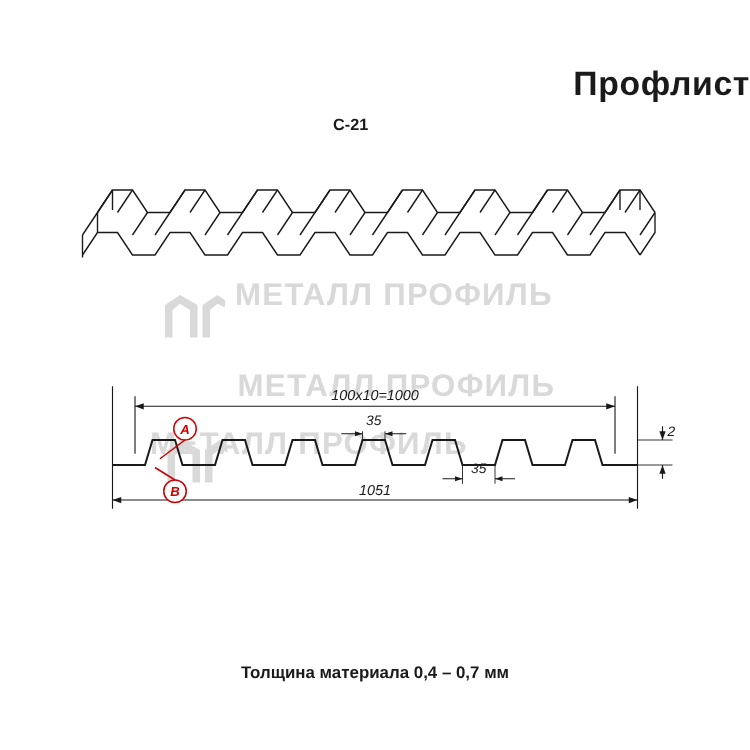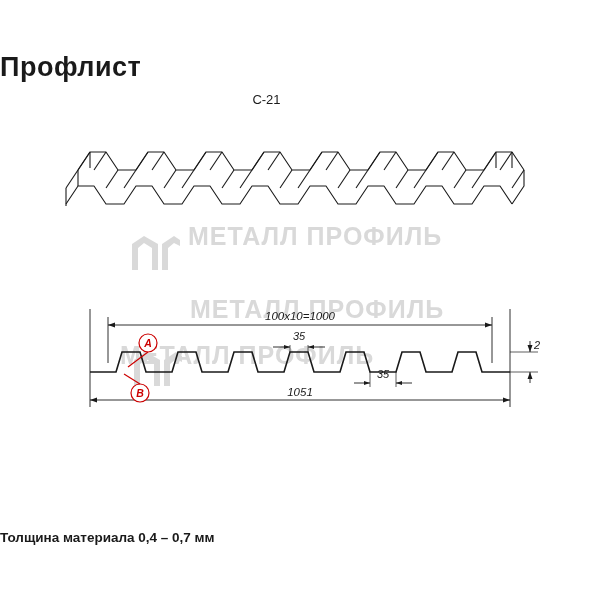--- a/index.html
+++ b/index.html
@@ -18,42 +18,43 @@
   .page {
     position: relative;
     width: 600px;
     height: 600px;
   }
   .title {
     position: absolute;
     top: 52px;
     left: 0;
     width: 600px;
-    text-align: left;
+    text-align: right;
     font-size: 27px;
     font-weight: bold;
     letter-spacing: 0.5px;
     color: #1a1a1a;
   }
   .subtitle {
     position: absolute;
     top: 92px;
     left: 0;
     width: 533px;
     text-align: center;
     font-size: 13px;
-    font-weight: normal;
+    font-weight: bold;
     color: #1a1a1a;
+    padding-left: 14px;
   }
   .footer {
     position: absolute;
     top: 530px;
     left: 0;
     width: 600px;
-    text-align: left;
+    text-align: center;
     font-size: 13.5px;
     font-weight: bold;
     color: #1a1a1a;
   }
   .iso-wrap {
     position: absolute;
     top: 130px;
     left: 60px;
     width: 480px;
     height: 110px;

